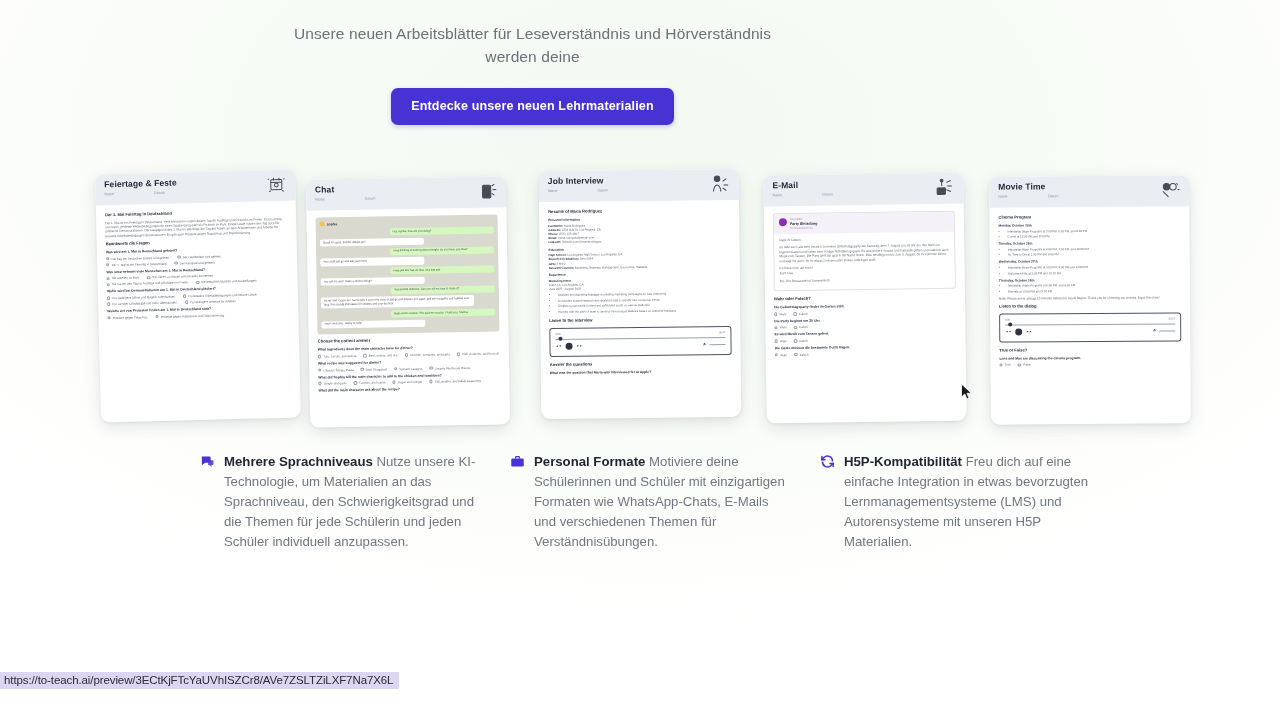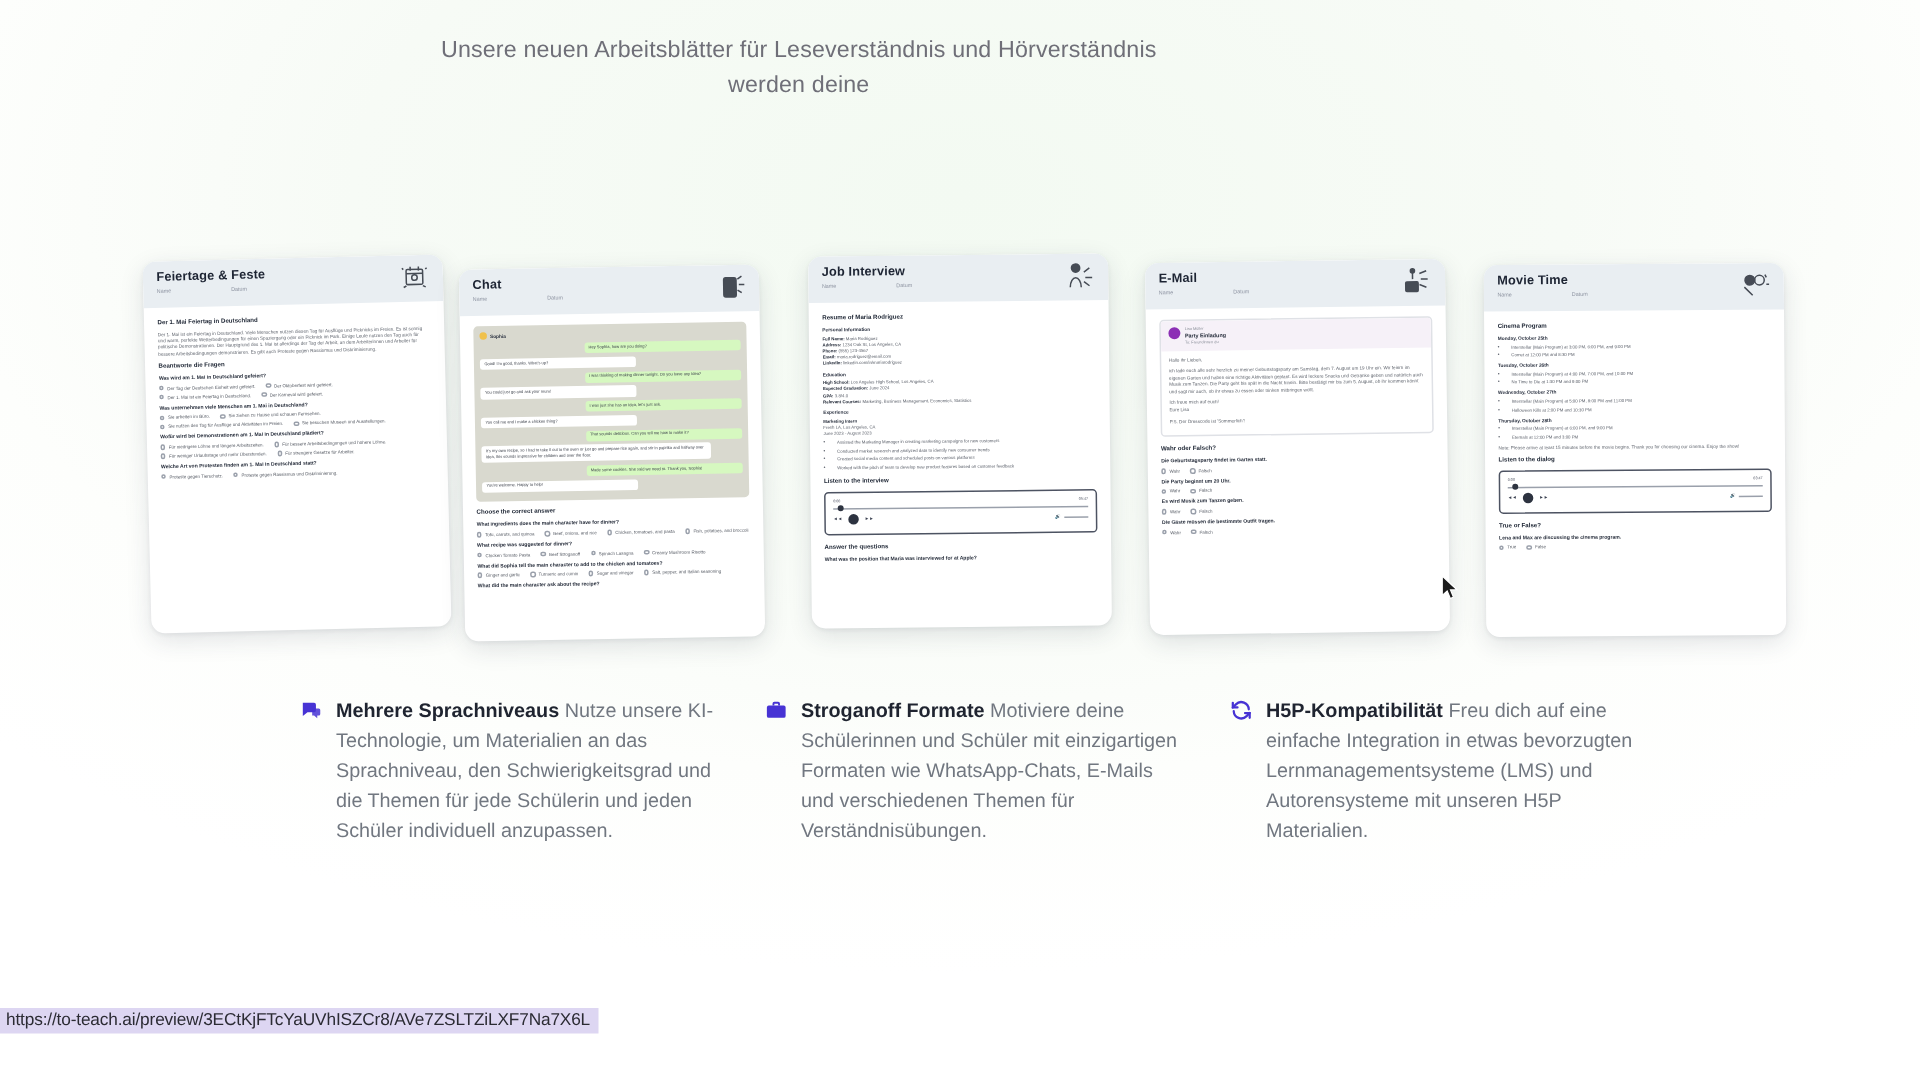--- a/index.html
+++ b/index.html
@@ -130,21 +130,21 @@
 
   
   .bul { font-size: 2.9px; color: #5c616b; line-height: 4px; margin: 0 0 1.6px 5px; list-style: disc; }
   .sub-h { font-size: 3.2px; font-weight: 700; color: #2a3140; margin: 3px 0 1.6px; }
   .kv { font-size: 2.9px; color: #5c616b; line-height: 4.2px; }
   .kv b { color: #242b39; }
 
   
   .features {
     position: absolute;
-    top: 464px; left: 200px; width: 900px;
+    top: 452px; left: 200px; width: 900px;
     display: flex;
     gap: 30px;
   }
   .feature { width: 280px; display: flex; gap: 9px; }
   .f-icon { width: 15px; flex: none; padding-top: 2px; color: #4733d4; }
   .f-text {
     font-size: 13.2px;
     line-height: 20px;
     color: #717780;
     font-weight: 400;
@@ -168,20 +168,23 @@
     left: 960px; top: 383px;
     width: 13px; height: 18px;
   }
 </style>
 </head>
 <body>
 
 <div class="hero">
   <div class="hero-sub">
     <div>Unsere neuen Arbeitsblätter für Leseverständnis und Hörverständnis werden deine</div>
+  </div>
+  <div class="cta-wrap">
+    <button class="cta-button">Entdecke unsere neuen Lehrmaterialien</button>
   </div>
 </div>
 
 <div class="cards-strip">
 
   <div class="wsheet" style="left:98px; top:14px; transform:rotate(-1.4deg);">
     <div class="wtop">
       <div class="wtitle">Feiertage &amp; Feste</div>
       <div class="wmeta">
         <span>Name</span>
@@ -607,21 +610,21 @@
   </div>
 
   <div class="feature">
     <span class="f-icon">
       <svg viewBox="0 0 24 24" width="15" height="15" fill="#4733d4">
         <rect x="2" y="7" width="20" height="13" rx="2"></rect>
         <path d="M8 7V5a2 2 0 0 1 2-2h4a2 2 0 0 1 2 2v2h-2V5h-4v2z"></path>
       </svg>
     </span>
     <div class="f-text">
-      <b>Stroganoff Formate</b>
+      <b>Personal Formate</b>
       <span>Motiviere deine Schülerinnen und Schüler mit einzigartigen Formaten wie WhatsApp-Chats, E-Mails und verschiedenen Themen für Verständnisübungen.</span>
     </div>
   </div>
 
   <div class="feature">
     <span class="f-icon">
       <svg viewBox="0 0 24 24" width="15" height="15" fill="none" stroke="#4733d4" stroke-width="2.4" stroke-linecap="round">
         <path d="M20 11a8 8 0 0 0-13.7-5.3L3 9"></path>
           <path d="M3 4v5h5"></path>
         <path d="M4 13a8 8 0 0 0 13.7 5.3L21 15"></path>

